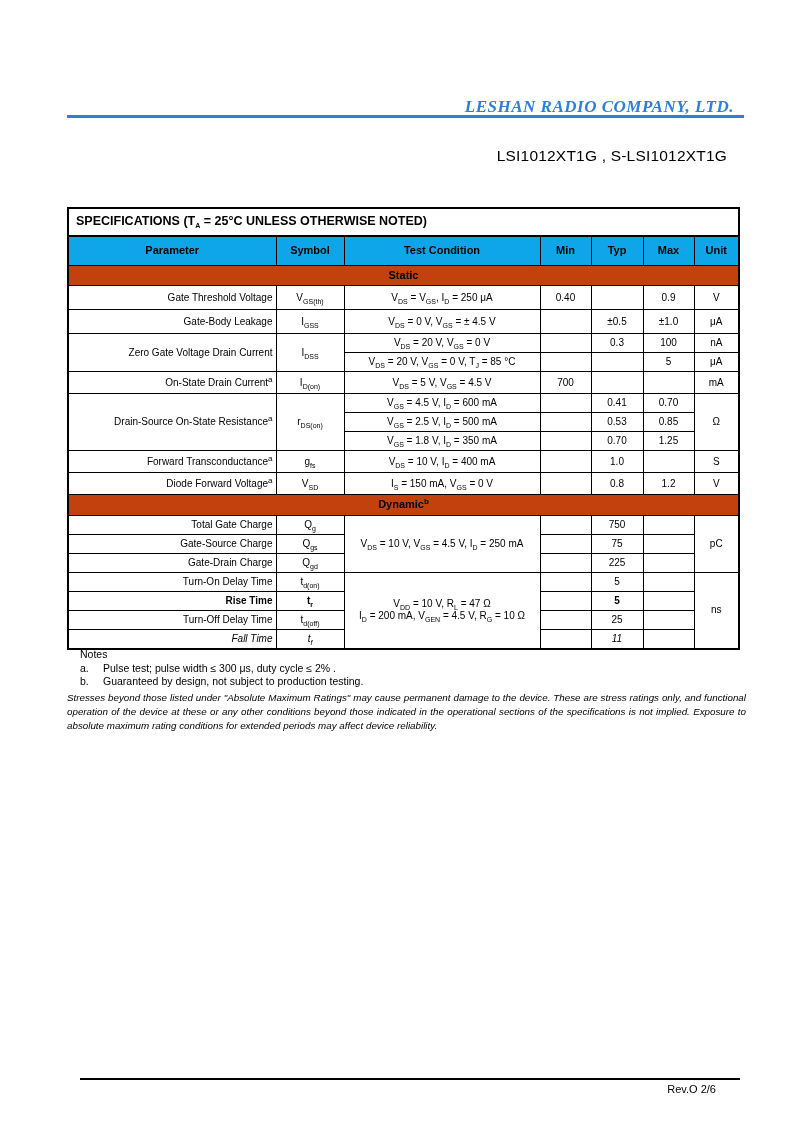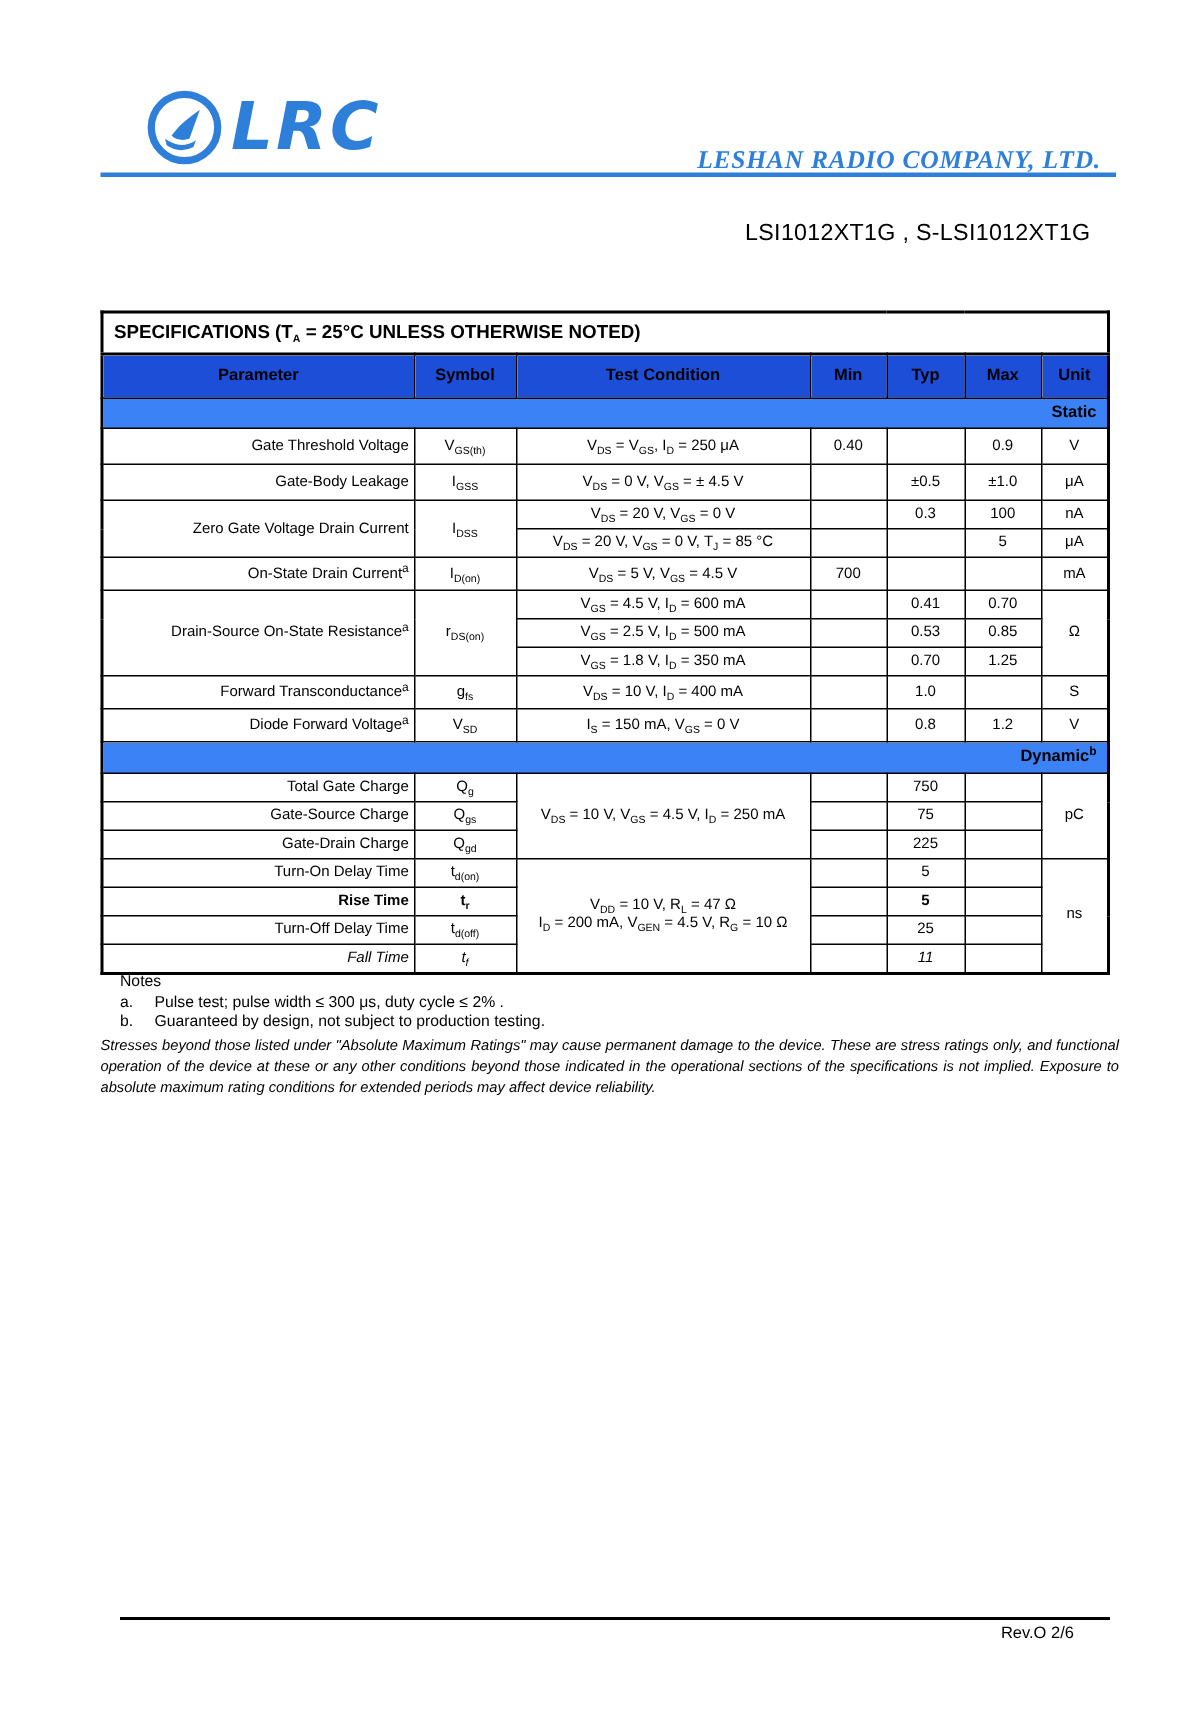--- a/index.html
+++ b/index.html
@@ -15,22 +15,22 @@
            font-style:italic;font-weight:bold;font-size:17px;color:var(--accent);letter-spacing:.5px;}
   .header-rule{position:absolute;top:115px;left:67px;width:677px;height:3px;background:var(--accent);}
   .part-title{position:absolute;top:147px;right:67px;font-weight:normal;font-size:15.5px;letter-spacing:.2px;}
 
   
   #spec-table-container{position:absolute;top:207px;left:67px;}
   table{border-collapse:collapse;table-layout:fixed;border:2px solid #000;}
   td,th{border:1px solid #000;font-size:10px;text-align:center;vertical-align:middle;
         padding:1px 3px;overflow:hidden;line-height:1.25;}
   .title-row td{text-align:left;font-weight:bold;font-size:12.5px;padding:5px 7px;border-bottom:2px solid #000;}
-  .head-row th{font-size:11px;font-weight:bold;height:26px;background:#1d4ed8;}
-  .section-row td{text-align:right;background:#3b82f6;font-weight:bold;font-size:11px;padding:3px 7px;}
+  .head-row th{font-size:11px;font-weight:bold;height:26px;background:#0ea5e9;}
+  .section-row td{text-align:center;background:#c2410c;font-weight:bold;font-size:11px;padding:3px 7px;}
   td.left{text-align:right;padding-left:6px;}
   sub{font-size:7px;vertical-align:-0.4em;line-height:0;}
   sup{font-size:8px;vertical-align:0.45em;line-height:0;}
 
   
   .notes{position:absolute;top:648px;left:80px;font-size:10.5px;line-height:1.3;}
   .note-line{display:flex;}
   .note-label{width:23px;flex:none;}
 
   .disclaimer{position:absolute;top:691px;left:67px;width:679px;font-style:italic;
@@ -38,28 +38,20 @@
 
   
   .footer-rule{position:absolute;top:1078px;left:80px;width:660px;height:2px;background:#000;}
   .rev{position:absolute;top:1083px;right:78px;font-size:11px;}
 </style>
 </head>
 <body>
 
 <div class="page" style="--accent: #2e7fd9;">
 
-  <div class="logo">
-    <svg viewBox="0 0 100 100" aria-hidden="true">
-      <circle cx="50" cy="50" r="41" fill="none" stroke="currentColor" stroke-width="9"></circle>
-      <path d="M34 60 Q42 68 56 64 L69 28 Q52 40 43 49 Z" fill="currentColor"></path>
-      <path d="M26 64 Q45 78 64 66 L61 74 Q44 83 28 72 Z" fill="currentColor"></path>
-    </svg>
-    <span class="logo-text">LRC</span>
-  </div>
 
   <div class="company">LESHAN RADIO COMPANY, LTD.</div>
   <div class="header-rule"></div>
 
   <div class="part-title">LSI1012XT1G , S-LSI1012XT1G</div>
 
   <div id="spec-table-container">
       <table>
         <colgroup>
           <col style="width: 208px;">

